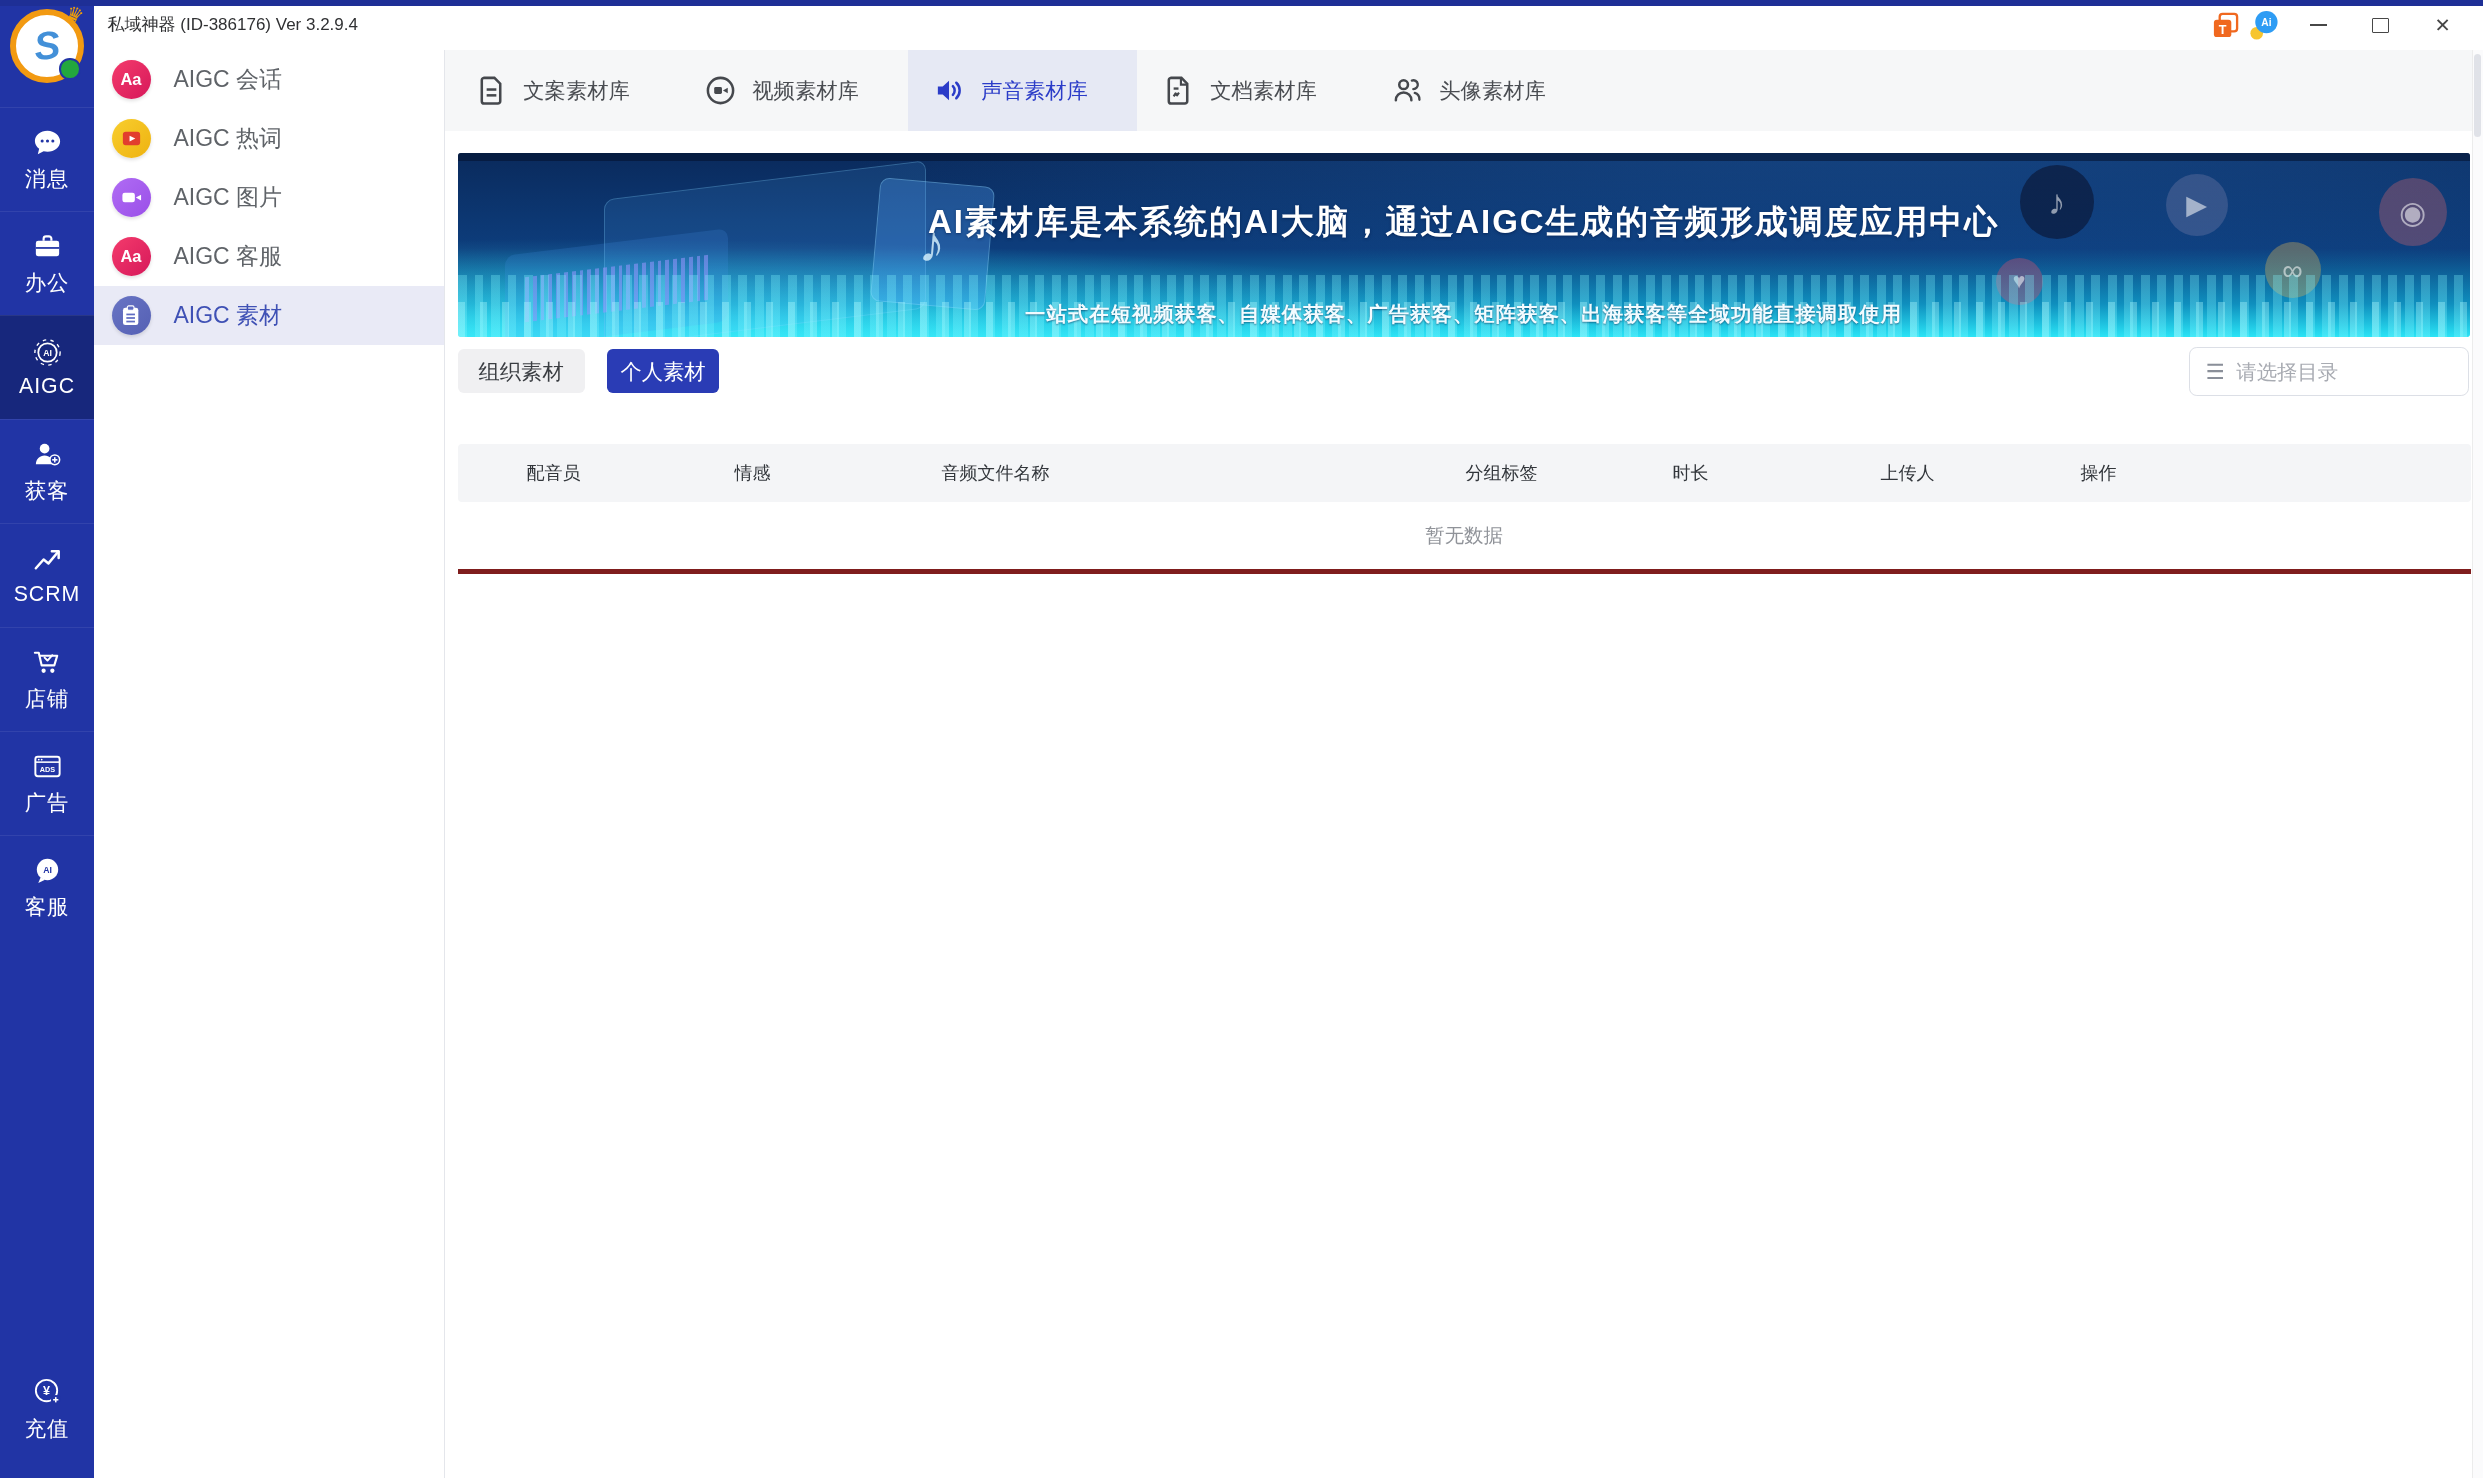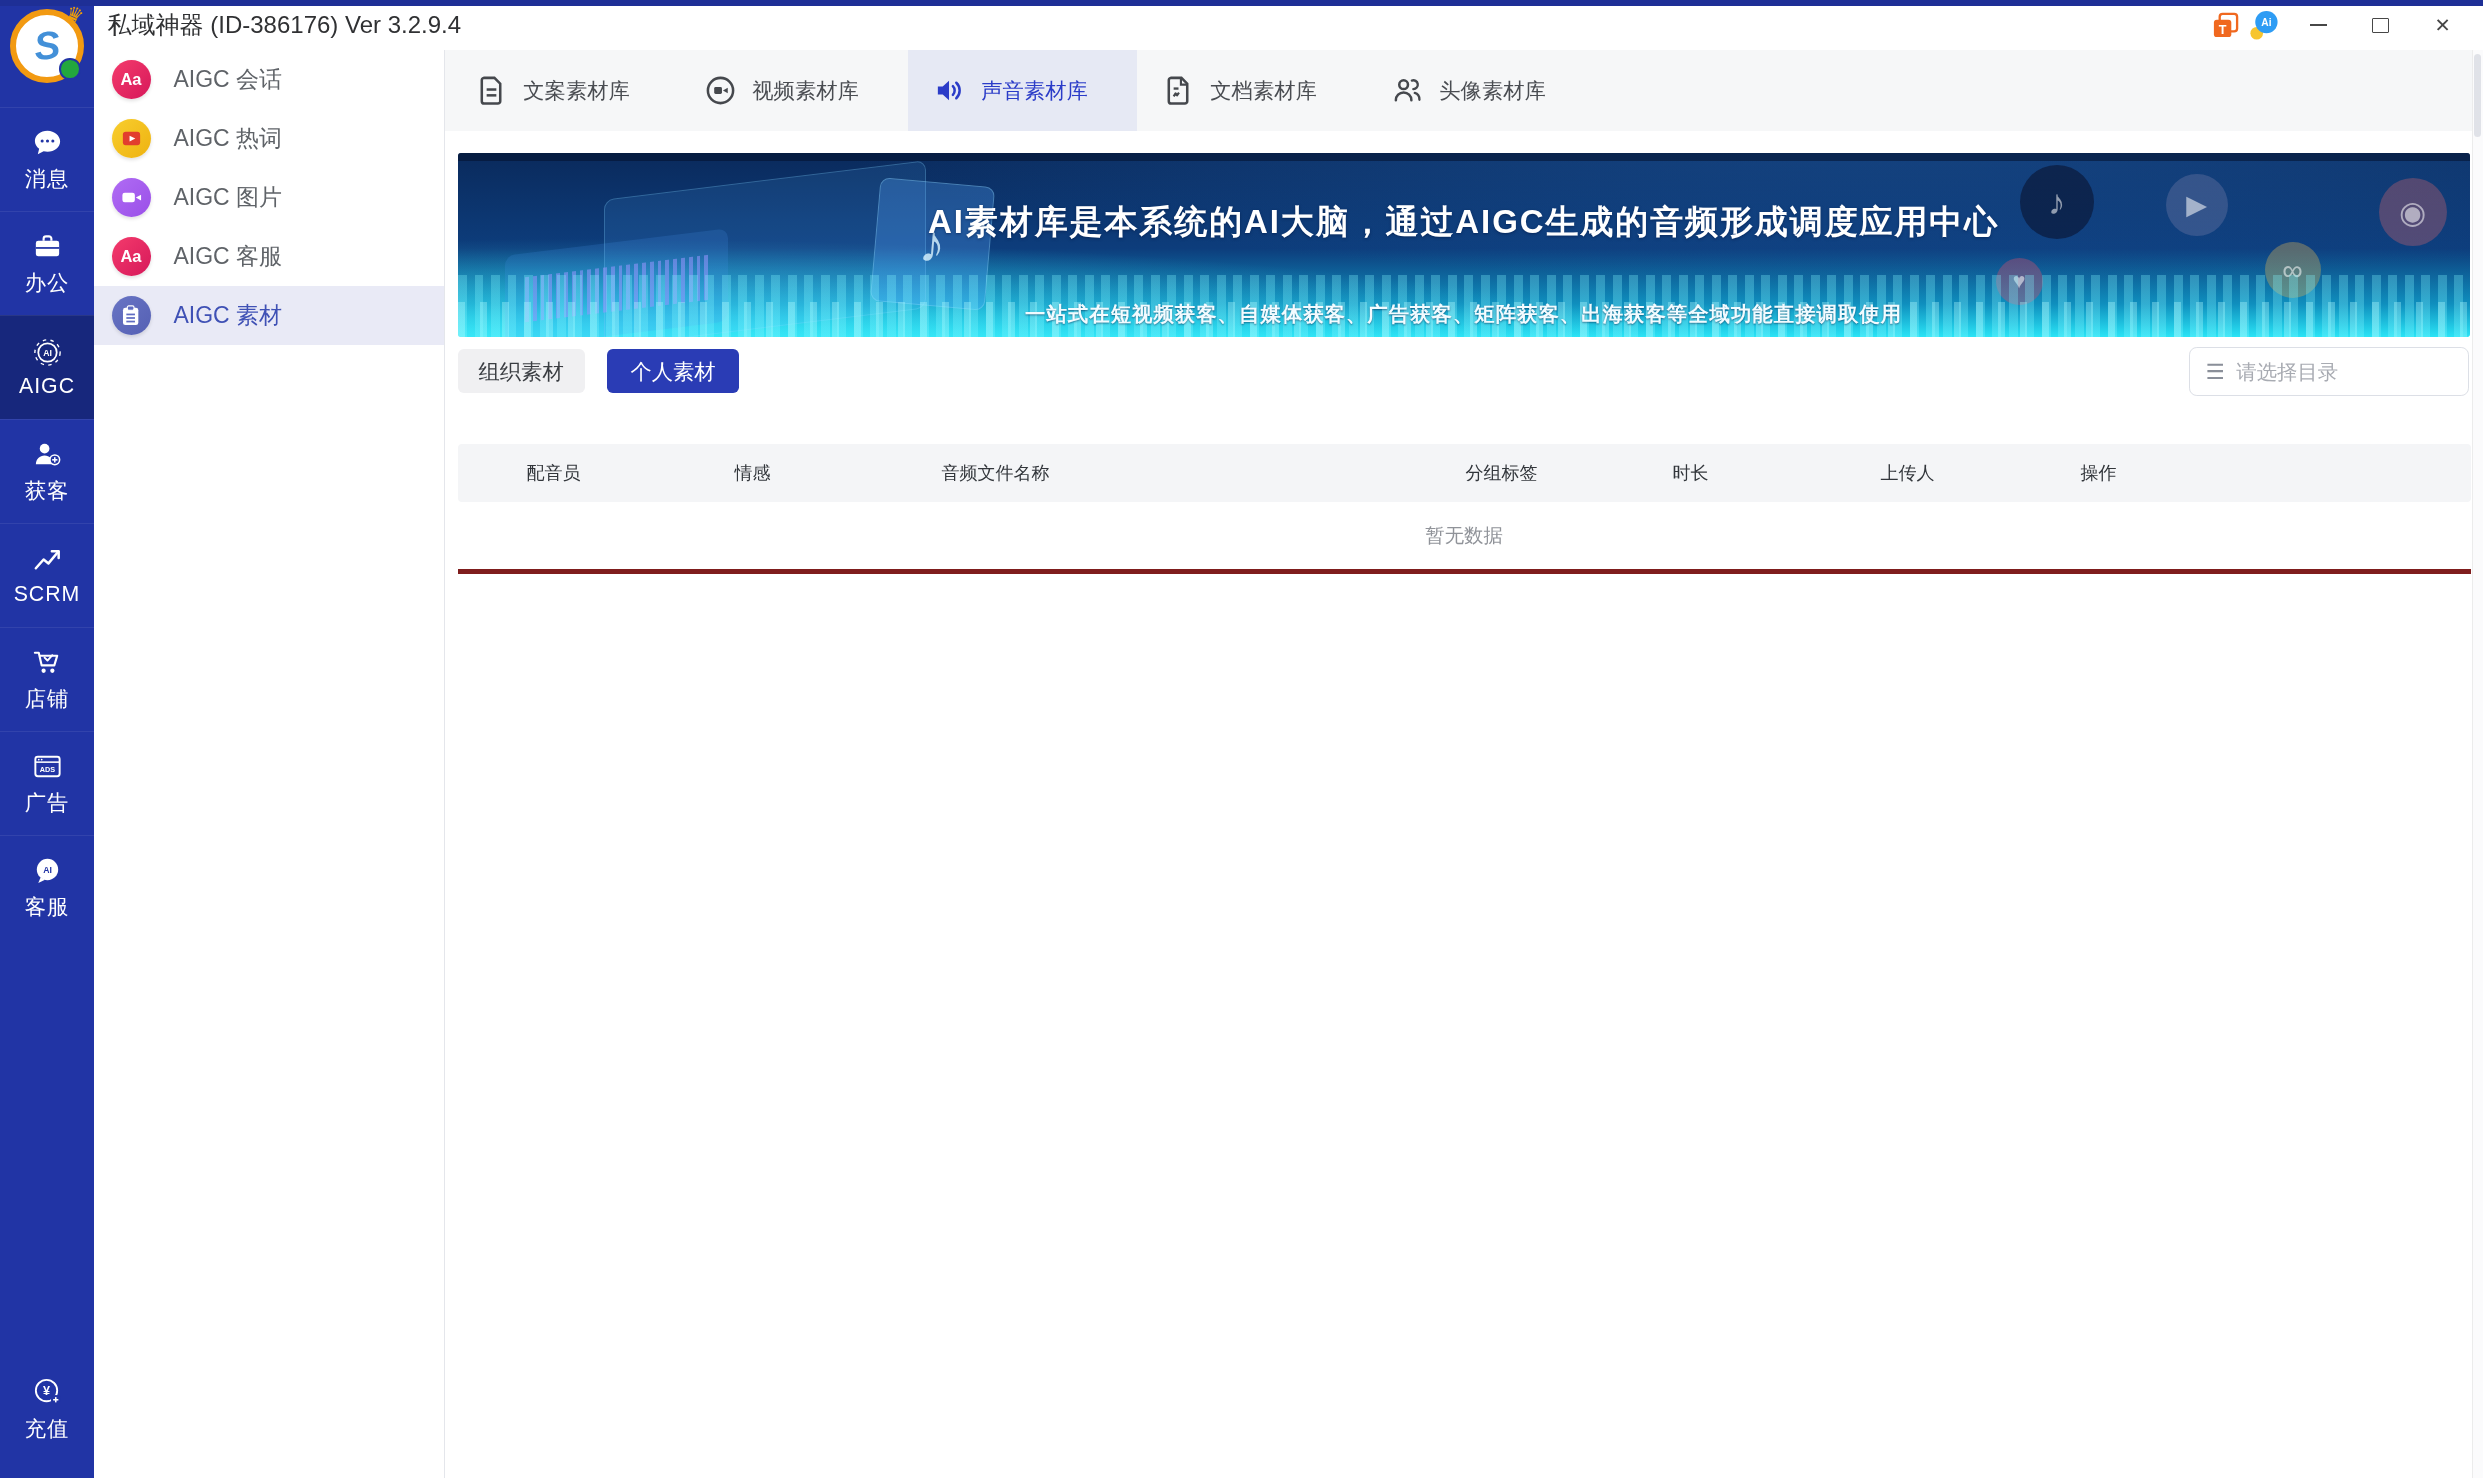--- a/index.html
+++ b/index.html
@@ -39,21 +39,21 @@
   .badge-circle{width:39px;height:39px;border-radius:50%;display:flex;align-items:center;justify-content:center;
                 flex:0 0 auto;box-shadow:0 1.9px 3.9px rgba(0,0,0,0.12);}
   .badge-pink{background:linear-gradient(135deg,#f43b6c,#d6185a);}
   .badge-yellow{background:linear-gradient(135deg,#f8ce2e,#eeb210);}
   .badge-purple{background:linear-gradient(135deg,#b06cf4,#9a4fe8);}
   .badge-indigo{background:linear-gradient(135deg,#6874c4,#5560b4);}
   .badge-text{color:#fff;font-size:16.5px;font-weight:bold;}
 
   
   .titlebar{position:absolute;left:94px;top:0;width:2389px;height:50px;background:#fff;z-index:25;}
-  .title-text{position:absolute;left:13.6px;top:0;line-height:50px;font-size:24px;color:#303133;}
+  .title-text{position:absolute;left:13.6px;top:0;line-height:50px;font-size:17px;color:#303133;}
   .tb-btn{position:absolute;top:5.8px;width:39px;height:39px;display:flex;align-items:center;justify-content:center;cursor:pointer;}
   .tb-t{left:2112px;}
   .tb-ai{left:2150px;}
   .tb-min{left:2205px;}
   .tb-max{left:2267px;}
   .tb-close{left:2329px;}
   .min-shape{width:16.5px;height:1.9px;background:#474747;}
   .max-shape{width:14.6px;height:12.6px;border:1.9px solid #474747;border-radius:1px;}
   .close-glyph{font-size:19.4px;color:#474747;}
 
@@ -94,21 +94,21 @@
   .fc1{left:1562px;top:11.6px;width:74px;height:74px;background:rgba(10,14,40,0.55);font-size:35px;}
   .fc2{left:1708px;top:21.3px;width:62px;height:62px;background:rgba(120,126,170,0.35);font-size:27px;}
   .fc3{left:1538px;top:105px;width:47px;height:47px;background:rgba(210,80,110,0.38);font-size:21.3px;}
   .fc4{left:1807px;top:89px;width:56px;height:56px;background:rgba(200,170,90,0.40);font-size:29px;}
   .fc5{left:1921px;top:25px;width:68px;height:68px;background:rgba(210,100,110,0.35);font-size:31px;}
 
   
   .btn{position:absolute;top:299px;height:44px;border-radius:5.8px;display:flex;align-items:center;justify-content:center;
        font-size:21.3px;cursor:pointer;}
   .btn-org{left:13.6px;width:127px;background:#f0f0f2;color:#3a3d42;}
-  .btn-personal{left:163px;width:132px;background:#2a3cb5;color:#fff;}
+  .btn-personal{left:163px;width:112px;background:#2a3cb5;color:#fff;}
   .dir-select{position:absolute;top:297px;right:3.9px;width:280px;height:49px;border:1px solid #dcdfe6;border-radius:7.8px;
               box-sizing:border-box;display:flex;align-items:center;padding-left:15.5px;gap:11.6px;cursor:pointer;background:#fff;}
   .dir-menu-glyph{font-size:21.3px;color:#8a8f99;}
   .dir-placeholder{font-size:20.4px;color:#a8abb2;}
 
   
   .table-head{position:absolute;left:13.6px;top:394px;width:2013px;height:58px;background:#f4f5f7;border-radius:3.9px;
               display:flex;align-items:center;padding-left:69px;box-sizing:border-box;
               font-size:18px;font-weight:normal;color:#32363b;}
   .th{flex:0 0 auto;}

